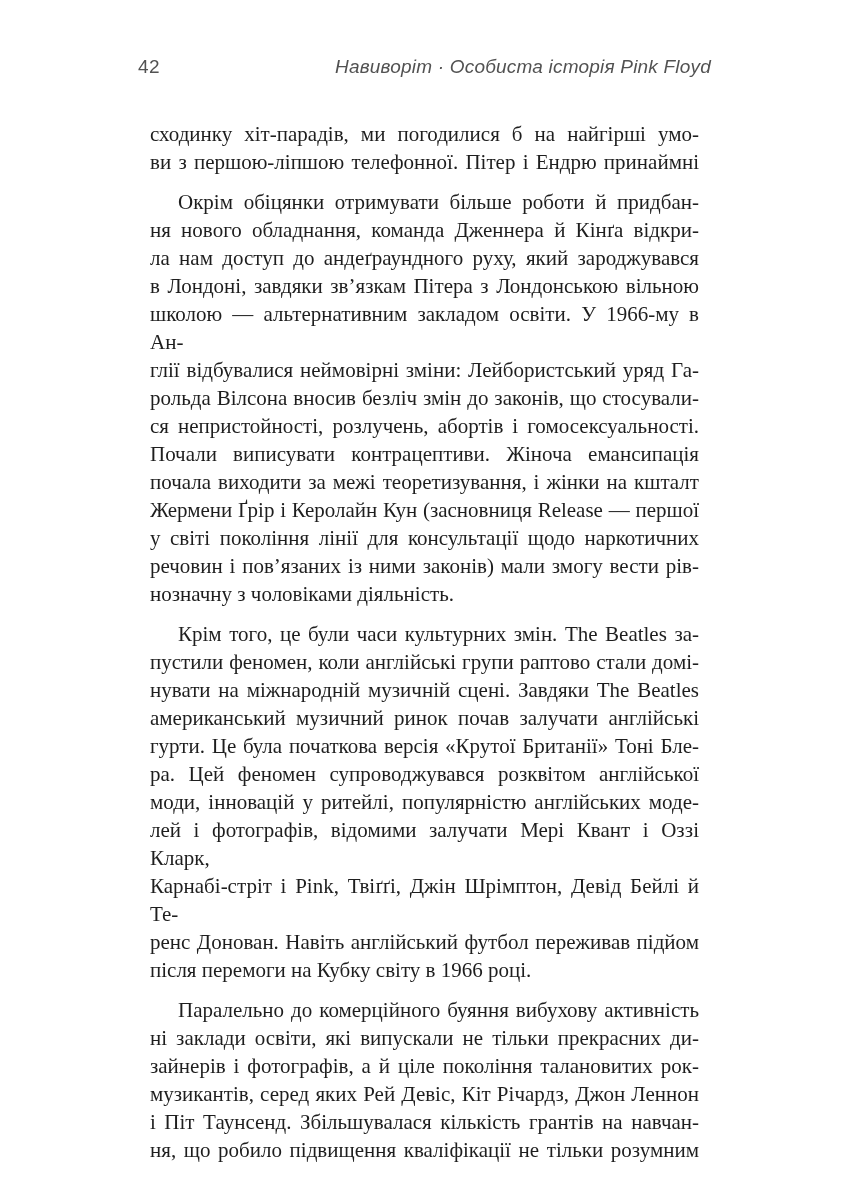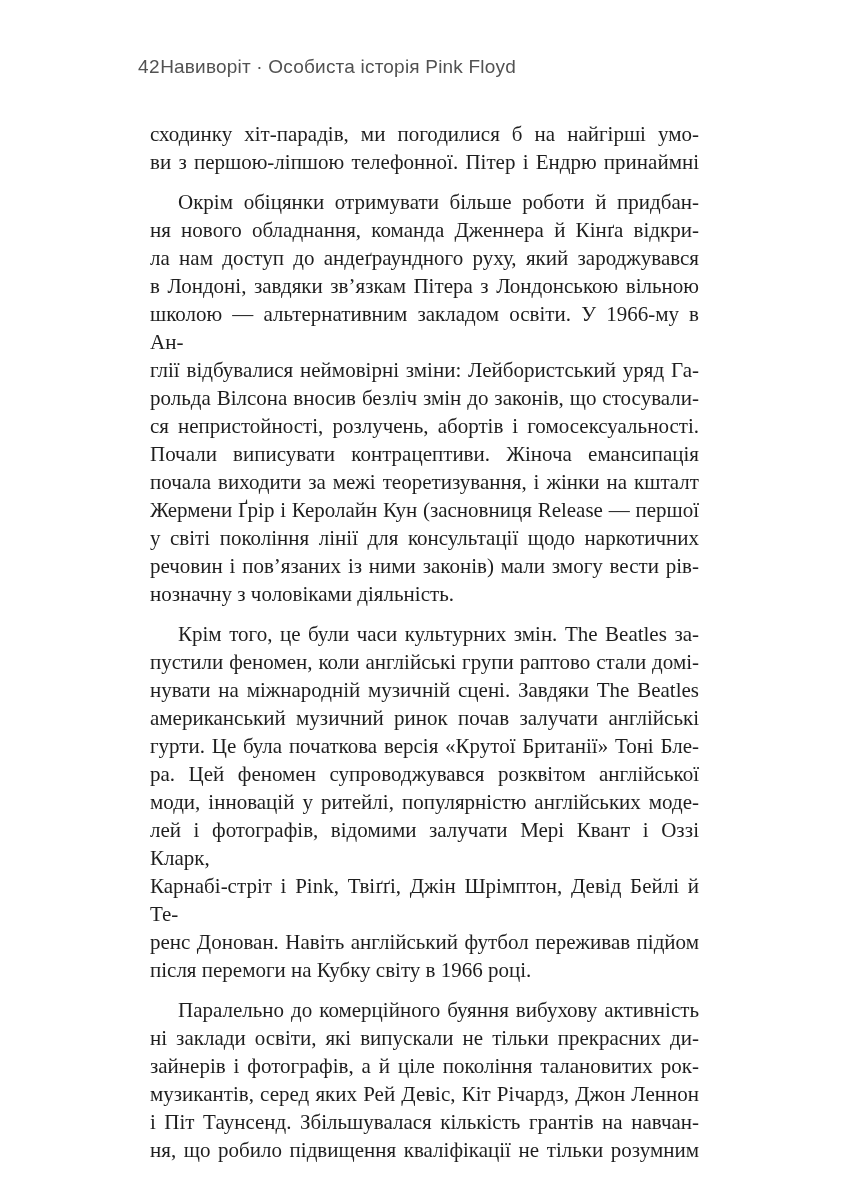--- a/index.html
+++ b/index.html
@@ -18,30 +18,32 @@
     height: 1200px;
     overflow: hidden;
     background: #ffffff;
   }
   .page-header {
     position: absolute;
     left: 138px;
     top: 56px;
     width: 573px;
     display: flex;
+    justify-content: space-between;
     align-items: baseline;
     font-family: "Liberation Sans", sans-serif;
     color: #525252;
   }
   .page-number {
     font-size: 19px;
     letter-spacing: 0.5px;
   }
   .running-title {
     font-size: 19px;
+    font-style: italic;
     letter-spacing: 0.2px;
   }
   .page-body {
     position: absolute;
     left: 138px;
     top: 108px;
     width: 573px;
     font-size: 21px;
     line-height: 28px;
     color: #1e1e1e;

